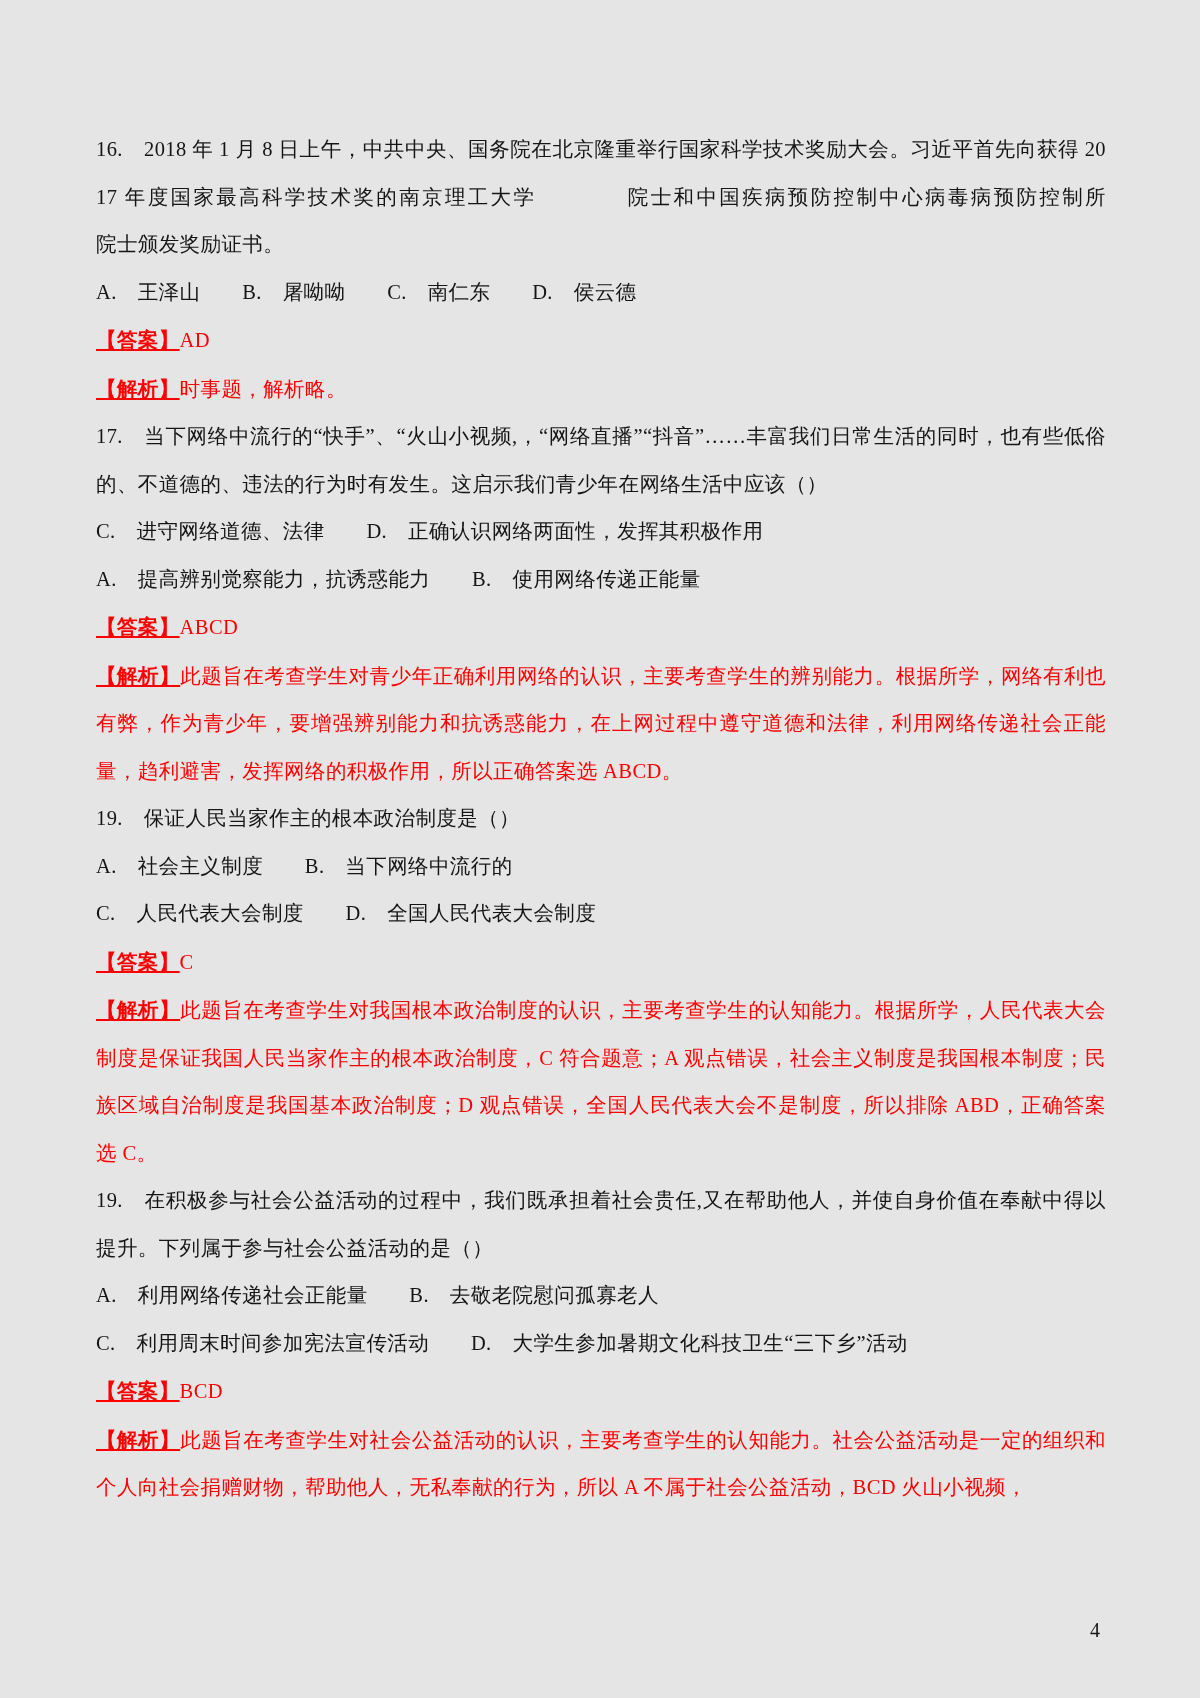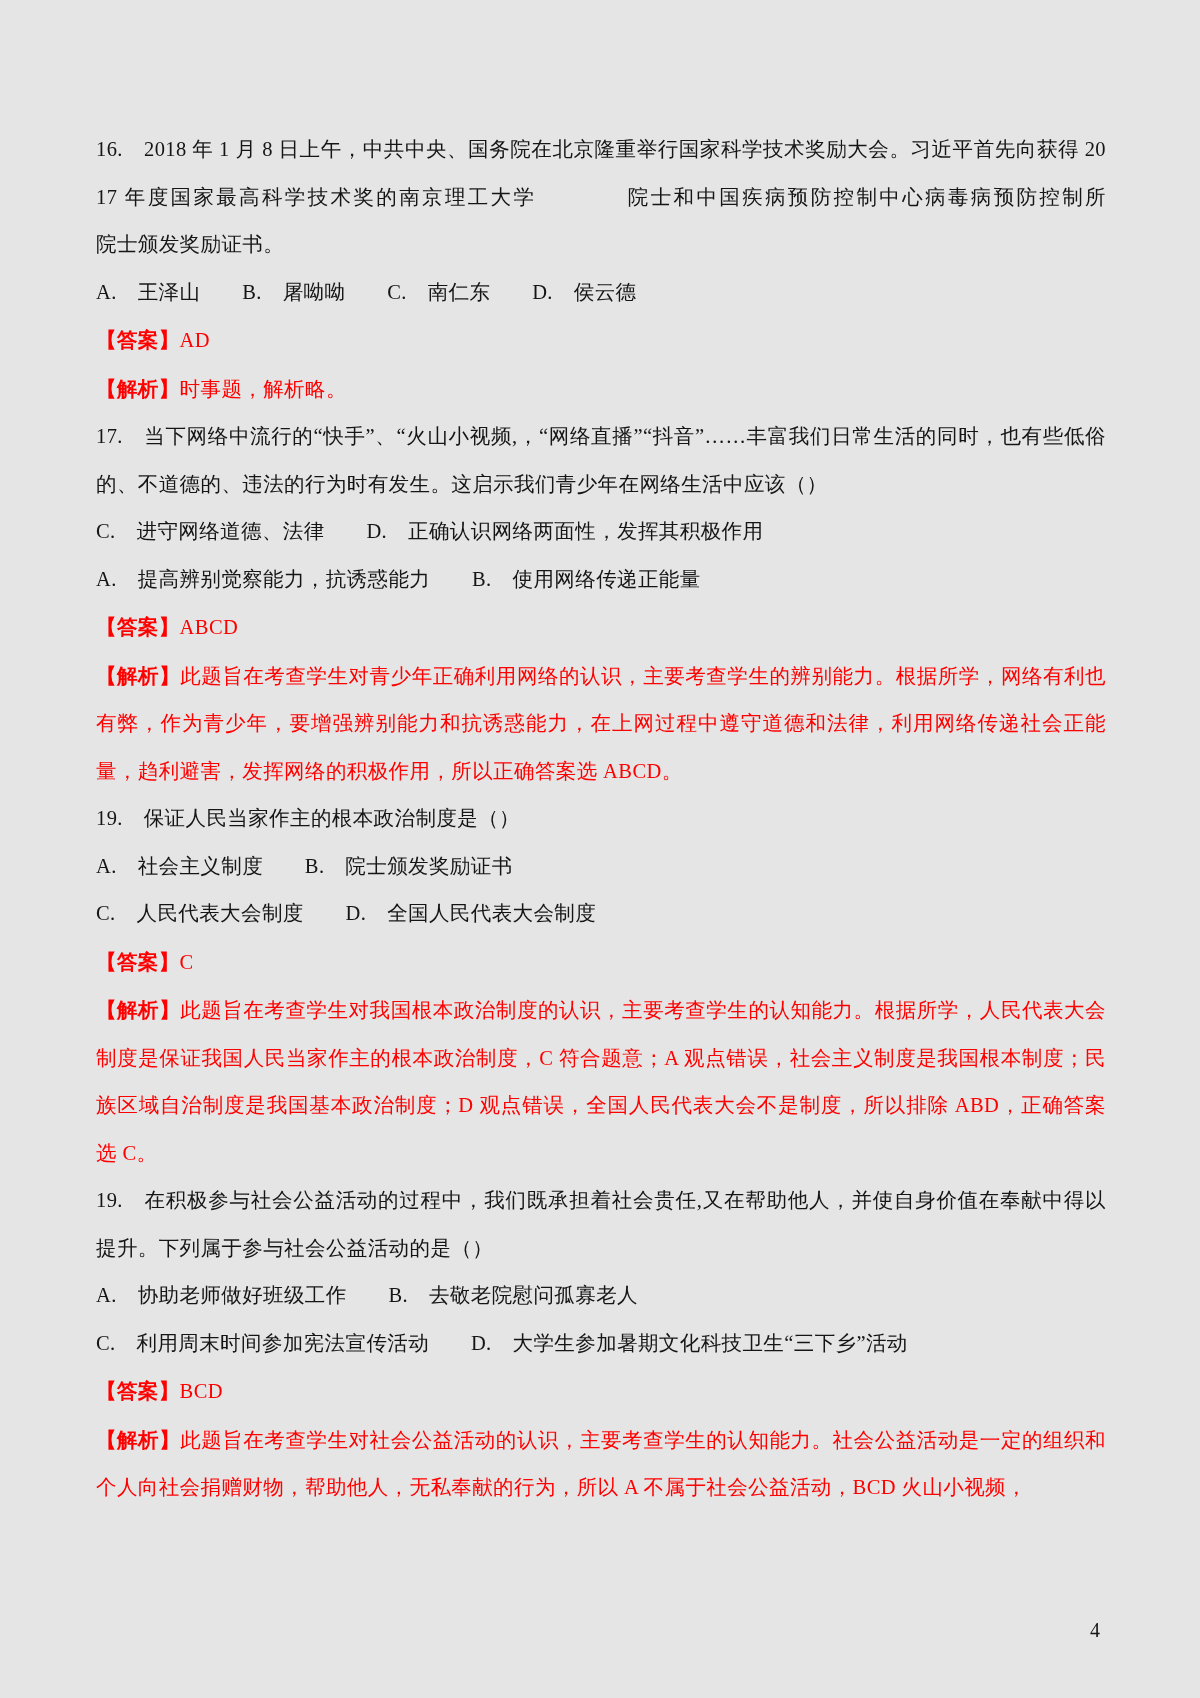--- a/index.html
+++ b/index.html
@@ -28,20 +28,21 @@
     line-height: 47.5px;
     text-align: justify;
     text-align-last: left;
     letter-spacing: 0.4px;
     word-break: break-all;
   }
   .red { color: #ff0000; }
   .lbl {
     font-family: "Liberation Sans", "DejaVu Sans", sans-serif;
     font-weight: 700;
+    text-decoration: underline;
   }
   .page-num {
     position: absolute;
     right: 100px;
     bottom: 56px;
     font-size: 20px;
     color: #151515;
   }
 </style>
 </head>
@@ -60,29 +61,29 @@
     <section>
       <p class="line">17.　当下网络中流行的“快手”、“火山小视频,，“网络直播”“抖音”……丰富我们日常生活的同时，也有些低俗的、不道德的、违法的行为时有发生。这启示我们青少年在网络生活中应该（）</p>
       <p class="line">C.　进守网络道德、法律　　D.　正确认识网络两面性，发挥其积极作用</p>
       <p class="line">A.　提高辨别觉察能力，抗诱惑能力　　B.　使用网络传递正能量</p>
       <p class="line red"><span class="lbl">【答案】</span><span>ABCD</span></p>
       <p class="line red"><span class="lbl">【解析】</span><span>此题旨在考查学生对青少年正确利用网络的认识，主要考查学生的辨别能力。根据所学，网络有利也有弊，作为青少年，要增强辨别能力和抗诱惑能力，在上网过程中遵守道德和法律，利用网络传递社会正能量，趋利避害，发挥网络的积极作用，所以正确答案选 ABCD。</span></p>
     </section>
 
     <section>
       <p class="line">19.　保证人民当家作主的根本政治制度是（）</p>
-      <p class="line">A.　社会主义制度　　B.　院士颁发奖励证书</p>
+      <p class="line">A.　社会主义制度　　B.　当下网络中流行的</p>
       <p class="line">C.　人民代表大会制度　　D.　全国人民代表大会制度</p>
       <p class="line red"><span class="lbl">【答案】</span><span>C</span></p>
       <p class="line red"><span class="lbl">【解析】</span><span>此题旨在考查学生对我国根本政治制度的认识，主要考查学生的认知能力。根据所学，人民代表大会制度是保证我国人民当家作主的根本政治制度，C 符合题意；A 观点错误，社会主义制度是我国根本制度；民族区域自治制度是我国基本政治制度；D 观点错误，全国人民代表大会不是制度，所以排除 ABD，正确答案选 C。</span></p>
     </section>
 
     <section>
       <p class="line">19.　在积极参与社会公益活动的过程中，我们既承担着社会贵任,又在帮助他人，并使自身价值在奉献中得以提升。下列属于参与社会公益活动的是（）</p>
-      <p class="line">A.　协助老师做好班级工作　　B.　去敬老院慰问孤寡老人</p>
+      <p class="line">A.　利用网络传递社会正能量　　B.　去敬老院慰问孤寡老人</p>
       <p class="line">C.　利用周末时间参加宪法宣传活动　　D.　大学生参加暑期文化科技卫生“三下乡”活动</p>
       <p class="line red"><span class="lbl">【答案】</span><span>BCD</span></p>
       <p class="line red"><span class="lbl">【解析】</span><span>此题旨在考查学生对社会公益活动的认识，主要考查学生的认知能力。社会公益活动是一定的组织和个人向社会捐赠财物，帮助他人，无私奉献的行为，所以 A 不属于社会公益活动，BCD 火山小视频，</span></p>
     </section>
 
   </div>
 
   <div class="page-num">4</div>
 </div>
 

